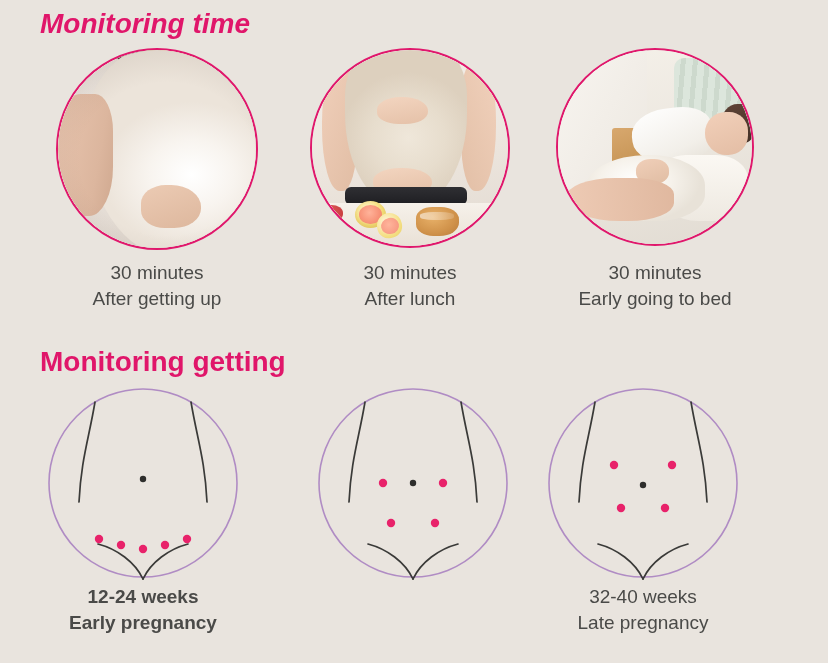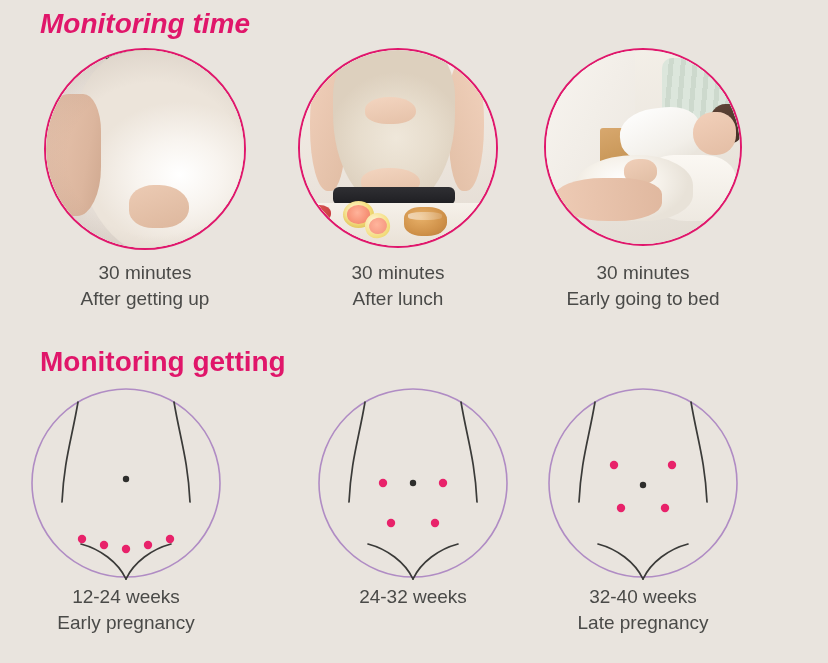--- a/index.html
+++ b/index.html
@@ -22,21 +22,21 @@
     font-size: 28px;
     font-weight: bold;
     color: #e0166a;
     letter-spacing: 0px;
     white-space: nowrap;
   }
   #title-time     { left: 40px; top: 8px; font-style: italic;  }
   #title-location { left: 40px; top: 346px; }
 
   
-  .photo-row { position:absolute; left:0; top:48px; width:812px; height:230px; }
+  .photo-row { position:absolute; left:12px; top:48px; width:812px; height:230px; }
 
   .photo-cell { position:absolute; top:0; width:230px; height:230px; }
   #photo-cell-0 { left: 30px; }
   #photo-cell-1 { left: 283px; }
   #photo-cell-2 { left: 528px; }
 
   .photo-circle {
     position: absolute;
     left: 50%;
     top: 0;
@@ -242,21 +242,21 @@
     font-size: 19px;
     line-height: 26px;
     color: #4a4a48;
     white-space: nowrap;
   }
   .caption span { display:block; }
 
   
   .loc-row { position:absolute; left:0; top:386px; width:828px; height:260px; }
   .loc-cell { position:absolute; top:0; width:230px; height:260px; }
-  #loc-cell-0 { left: 11px; }
+  #loc-cell-0 { left: 28px; font-weight: bold; }
   #loc-cell-1 { left: 298px; }
   #loc-cell-2 { left: 528px; }
 
   .loc-svg { position:absolute; left:50%; top:0; transform:translateX(-50%); }
 
   .loc-caption {
     position:absolute;
     top: 198px;
     width:100%;
     text-align:center;
@@ -373,21 +373,20 @@
         <path d="M148,16 C154,52 162,74 164,116" fill="none" stroke="#3a3a38" stroke-width="1.7" stroke-linecap="round"></path>
         <path d="M55,158 C74,163 92,176 100,193" fill="none" stroke="#3a3a38" stroke-width="1.7" stroke-linecap="round"></path>
         <path d="M145,158 C126,163 108,176 100,193" fill="none" stroke="#3a3a38" stroke-width="1.7" stroke-linecap="round"></path>
         <circle cx="100" cy="97" r="3.2" fill="#2e2e2c"></circle>
         <circle cx="70" cy="97" r="4.2" fill="#e8226a"></circle>
         <circle cx="130" cy="97" r="4.2" fill="#e8226a"></circle>
         <circle cx="78" cy="137" r="4.2" fill="#e8226a"></circle>
         <circle cx="122" cy="137" r="4.2" fill="#e8226a"></circle>
       </svg>
       <div class="loc-caption">
-        <span>24-32 weeks</span>
       </div>
     </div>
 
     <div class="loc-cell" id="loc-cell-2">
       <svg class="loc-svg" width="200" height="195" viewBox="0 0 200 195">
         <circle cx="100" cy="97" r="94" fill="none" stroke="#b08cc4" stroke-width="1.6"></circle>
         <path d="M52,16 C46,52 38,74 36,116" fill="none" stroke="#3a3a38" stroke-width="1.7" stroke-linecap="round"></path>
         <path d="M148,16 C154,52 162,74 164,116" fill="none" stroke="#3a3a38" stroke-width="1.7" stroke-linecap="round"></path>
         <path d="M55,158 C74,163 92,176 100,193" fill="none" stroke="#3a3a38" stroke-width="1.7" stroke-linecap="round"></path>
         <path d="M145,158 C126,163 108,176 100,193" fill="none" stroke="#3a3a38" stroke-width="1.7" stroke-linecap="round"></path>

